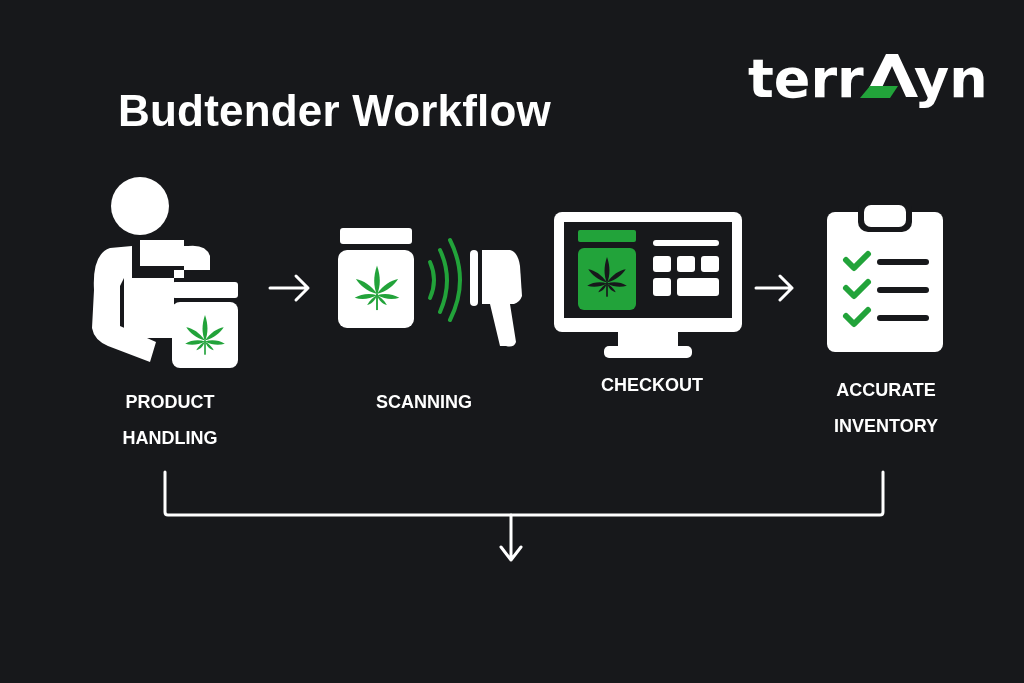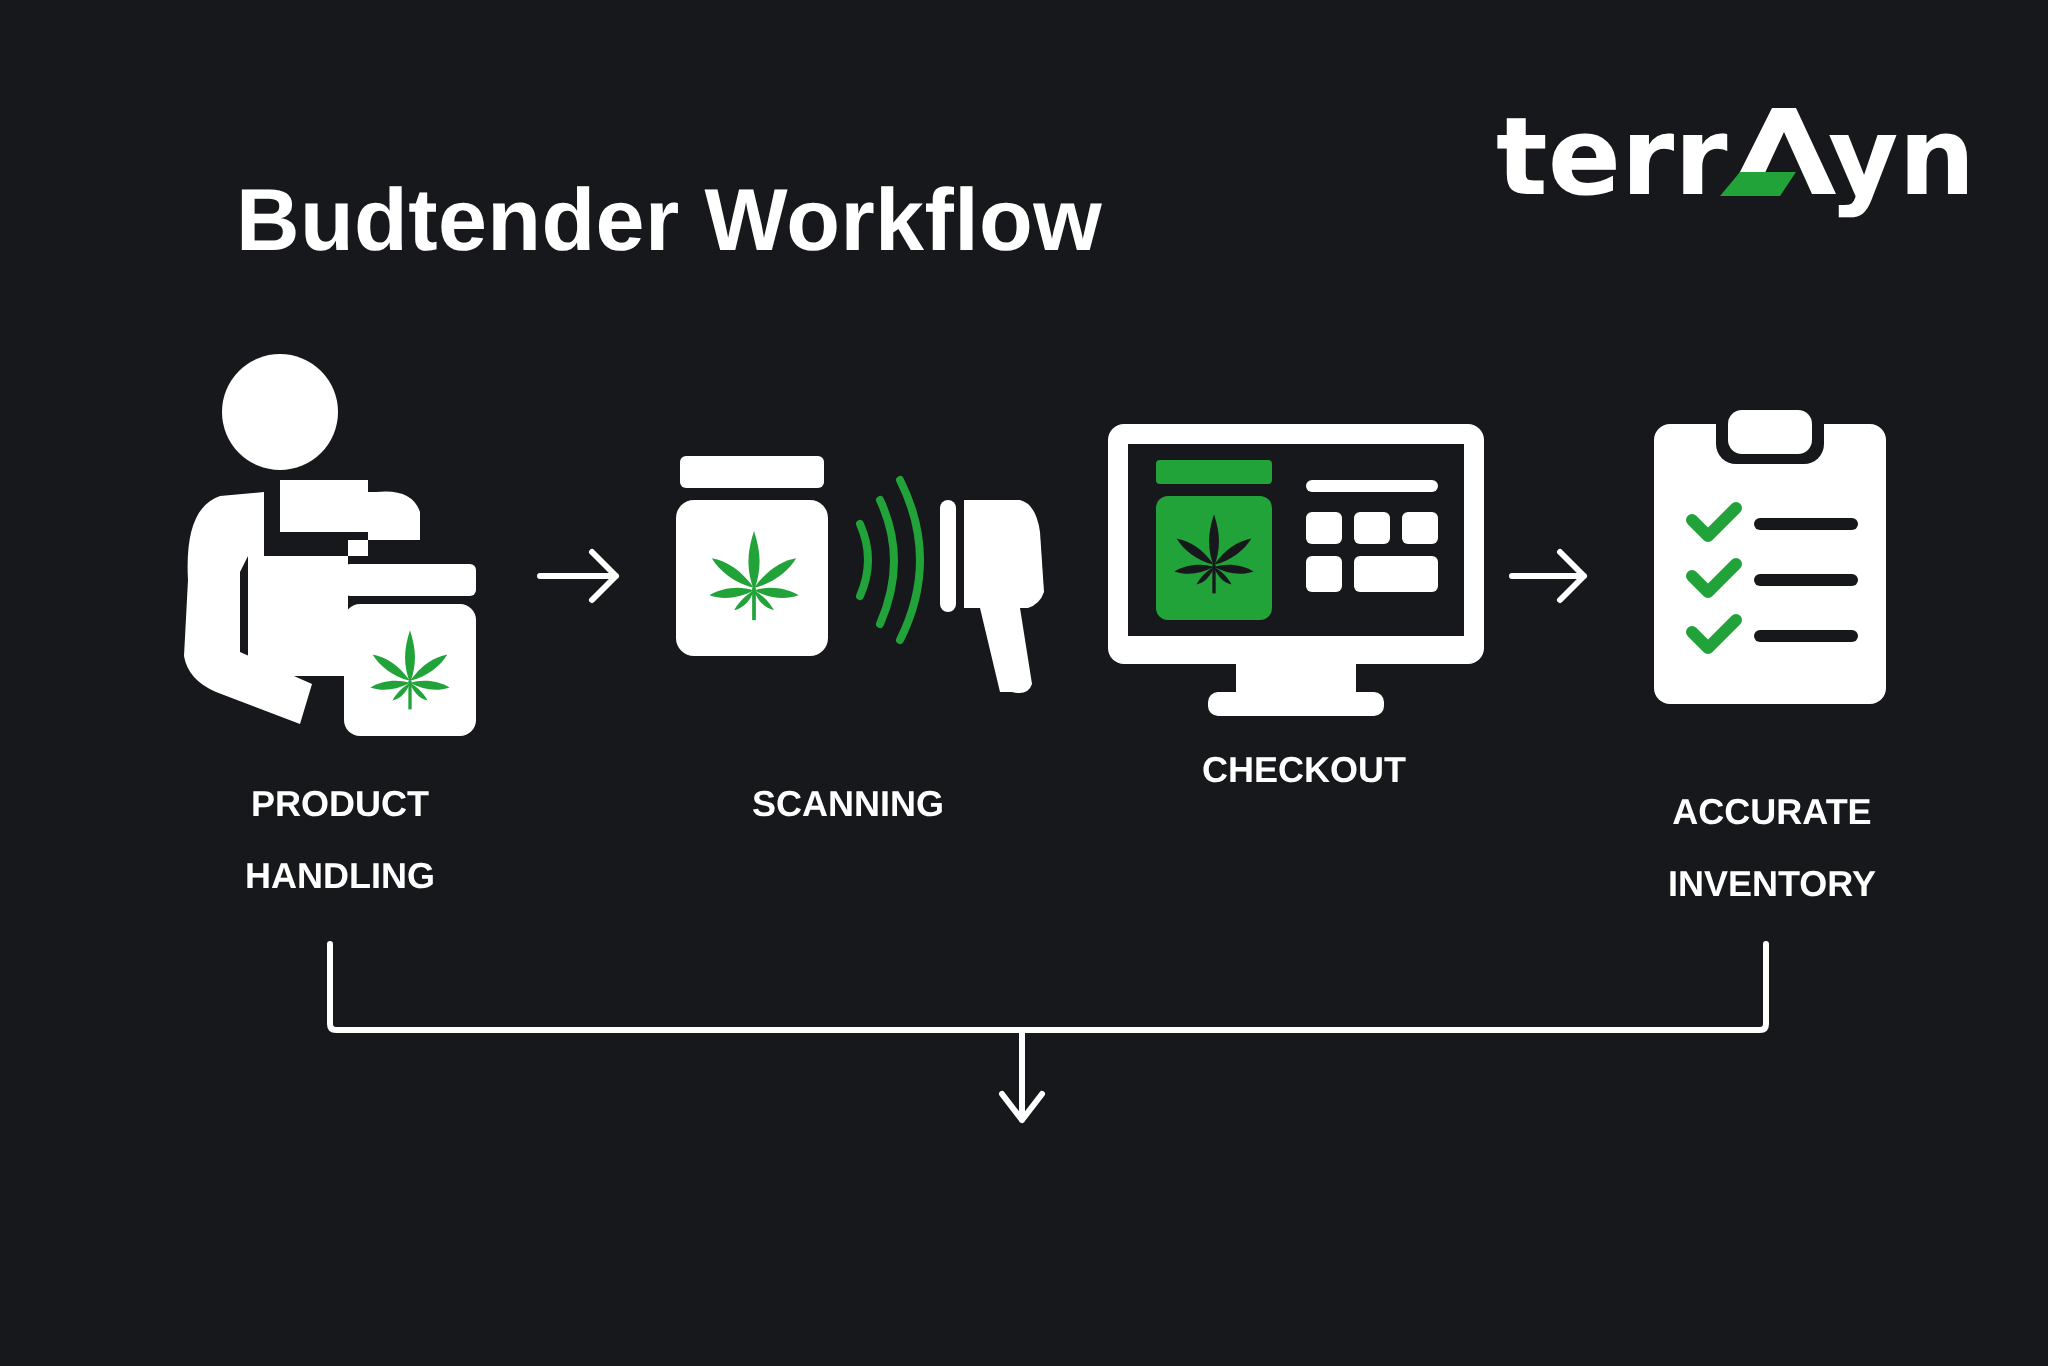--- a/index.html
+++ b/index.html
@@ -149,21 +149,21 @@
     <line x1="56" y1="62" x2="102" y2="62"></line>
     <line x1="56" y1="90" x2="102" y2="90"></line>
     <line x1="56" y1="118" x2="102" y2="118"></line>
   </g>
 </svg>
 
 <div class="step-label" style="left:80px; top:384px; width:180px;">PRODUCT
 HANDLING</div>
 <div class="step-label" style="left:334px; top:384px; width:180px;">SCANNING</div>
 <div class="step-label" style="left:562px; top:367px; width:180px;">CHECKOUT</div>
-<div class="step-label" style="left:796px; top:388px; width:180px;">ACCURATE
+<div class="step-label" style="left:796px; top:372px; width:180px;">ACCURATE
 INVENTORY</div>
 
 <svg class="connector" width="1024" height="683" viewBox="0 0 1024 683">
   <path d="M165,472 L165,512 Q165,515 168,515 L880,515 Q883,515 883,512 L883,472" stroke="#ffffff" stroke-width="3" fill="none" stroke-linecap="round"></path>
   <g>
     <path d="M511,515 L511,560 M501,547 L511,560 L521,547" stroke="#ffffff" stroke-width="3" fill="none" stroke-linecap="round" stroke-linejoin="round"></path>
   </g>
 </svg>
 
 </body></html>

